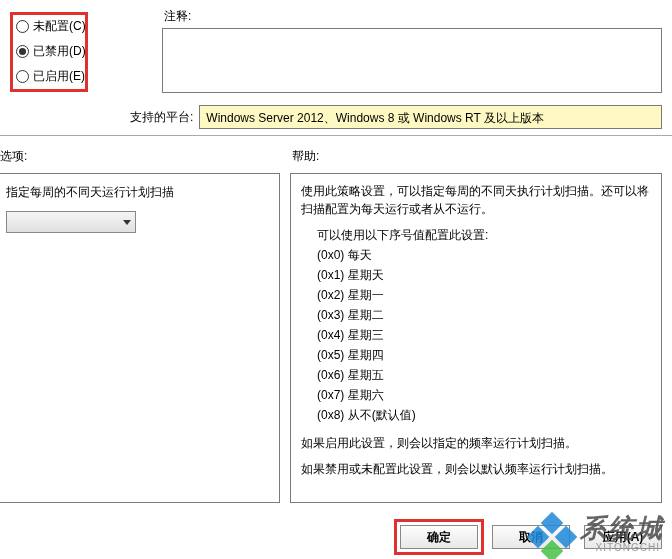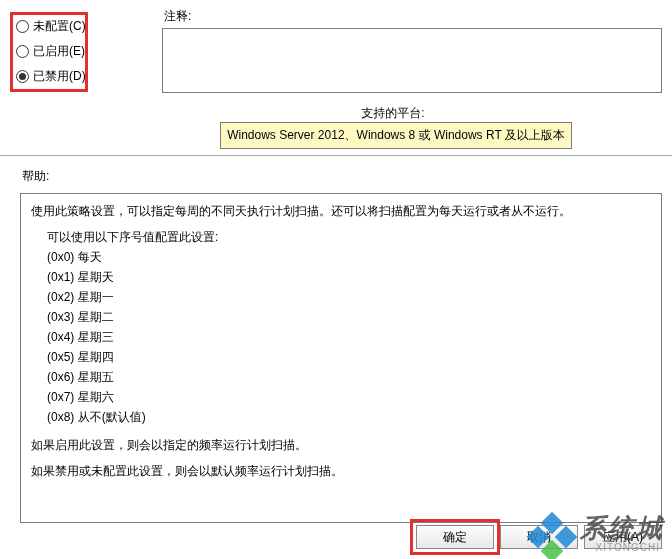--- a/index.html
+++ b/index.html
@@ -10,41 +10,41 @@
   .radio-group { width: 130px; padding: 10px 8px 10px 16px; position: relative; }
   .radio-highlight { position: absolute; top: 4px; left: 10px; width: 78px; height: 80px; border: 3px solid #e03030; pointer-events: none; }
   .radio-item { display: flex; align-items: center; margin-bottom: 8px; font-size: 12px; }
   .radio-circle { width: 13px; height: 13px; border: 1px solid #333; border-radius: 50%; margin-right: 4px; display: inline-flex; align-items: center; justify-content: center; background: #fff; }
   .radio-circle.selected::after { content: ""; width: 7px; height: 7px; background: #333; border-radius: 50%; display: block; }
   
   .comment-area { flex: 1; display: flex; flex-direction: column; padding-left: 32px; }
   .comment-label { font-size: 12px; margin-bottom: 3px; padding-left: 2px; }
   .comment-box { height: 65px; border: 1px solid #7a7a7a; background: #fff; margin-right: 10px; padding: 3px; }
   
-  .platform-row { display: flex; align-items: center; padding: 2px 10px 6px 130px; border-bottom: 1px solid #aaa; flex-direction: column; }
+  .platform-row { display: flex; align-items: center; padding: 2px 10px 6px 130px; border-bottom: 1px solid #aaa; }
   .platform-label { font-size: 12px; margin-right: 6px; white-space: nowrap; }
   .platform-box { flex: 1; border: 1px solid #7a7a7a; background: #fef9c3; padding: 4px 6px; font-size: 12px; height: 24px; }
   
   .middle-section { display: flex; padding: 10px 10px 0 0; height: 370px; }
   
   .options-col { width: 290px; padding: 0 10px 0 0; }
   .options-label { font-size: 12px; padding: 2px 0 8px 0; }
   .options-area { border: 1px solid #7a7a7a; background: #fff; height: 330px; padding: 10px 6px; border-left: none; }
   .options-text { font-size: 12px; margin-bottom: 10px; }
   .dropdown { width: 130px; height: 22px; border: 1px solid #888; background: linear-gradient(#f5f5f5, #e0e0e0); display: flex; align-items: center; justify-content: flex-end; padding-right: 4px; }
   .dropdown-arrow { width: 0; height: 0; border-left: 4px solid transparent; border-right: 4px solid transparent; border-top: 5px solid #333; }
   
-  .help-col { flex: 1; margin-left: 20px; }
+  .help-col { flex: 1; }
   .help-label { font-size: 12px; padding: 2px 0 8px 2px; }
   .help-area { border: 1px solid #7a7a7a; background: #fff; height: 330px; padding: 8px 10px; font-size: 12px; line-height: 1.5; overflow: hidden; }
   .help-area p { margin-bottom: 8px; }
   .help-list { padding-left: 16px; }
   .help-list div { margin-bottom: 2px; }
   
-  .button-row { position: absolute; bottom: 10px; right: 10px; display: flex; gap: 6px; }
+  .button-row { position: absolute; bottom: 10px; right: 10px; display: flex; gap: 14px; font-weight: bold; }
   .btn { width: 78px; height: 24px; border: 1px solid #888; background: linear-gradient(#fdfdfd, #e8e8e8); font-size: 12px; display: flex; align-items: center; justify-content: center; cursor: pointer; }
   .btn-highlight { position: absolute; border: 3px solid #e03030; left: -6px; top: -6px; width: 90px; height: 36px; pointer-events: none; }
   .btn-wrap { position: relative; }
   
   .watermark { position: absolute; right: 8px; bottom: 4px; display: flex; align-items: flex-start; opacity: 0.85; pointer-events: none; }
   .wm-logo { position: relative; width: 50px; height: 44px; margin-right: 2px; }
   .wm-diamond { position: absolute; width: 16px; height: 16px; background: #2088d8; transform: rotate(45deg); }
   .wm-d1 { top: 4px; left: 16px; }
   .wm-d2 { top: 18px; left: 2px; }
   .wm-d3 { top: 18px; left: 30px; }
@@ -56,40 +56,49 @@
 <body>
 
 <div class="top-section">
   <div class="radio-group">
     <div class="radio-highlight"></div>
     <div class="radio-item">
       <span class="radio-circle"></span>
       <span>未配置(C)</span>
     </div>
     <div class="radio-item">
+      <span class="radio-circle selected"></span>
+      <span>已禁用(D)</span>
+    </div>
+    <div class="radio-item">
       <span class="radio-circle"></span>
       <span>已启用(E)</span>
-    </div>
-    <div class="radio-item">
-      <span class="radio-circle selected"></span>
-      <span>已禁用(D)</span>
     </div>
   </div>
   <div class="comment-area">
     <div class="comment-label">注释:</div>
     <div class="comment-box"></div>
   </div>
 </div>
 
 <div class="platform-row">
   <div class="platform-label">支持的平台:</div>
   <div class="platform-box">Windows Server 2012、Windows 8 或 Windows RT 及以上版本</div>
 </div>
 
 <div class="middle-section">
+  <div class="options-col">
+    <div class="options-label">选项:</div>
+    <div class="options-area">
+      <div class="options-text">指定每周的不同天运行计划扫描</div>
+      <div class="dropdown">
+        <span class="dropdown-arrow"></span>
+      </div>
+    </div>
+  </div>
   <div class="help-col">
     <div class="help-label">帮助:</div>
     <div class="help-area">
       <p>使用此策略设置，可以指定每周的不同天执行计划扫描。还可以将扫描配置为每天运行或者从不运行。</p>
       <div class="help-list">
         <div>可以使用以下序号值配置此设置:</div>
         <div>(0x0) 每天</div>
         <div>(0x1) 星期天</div>
         <div>(0x2) 星期一</div>
         <div>(0x3) 星期二</div>

